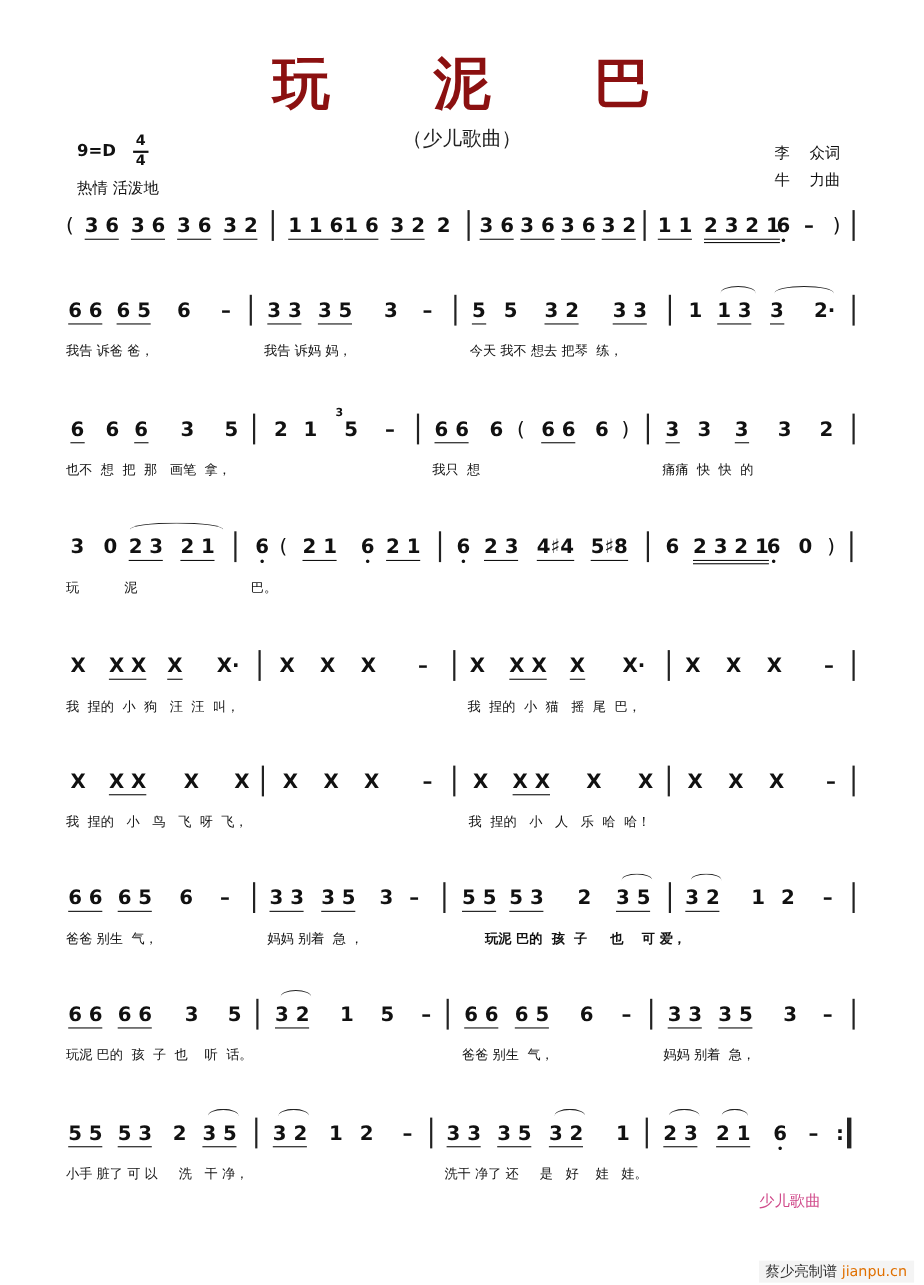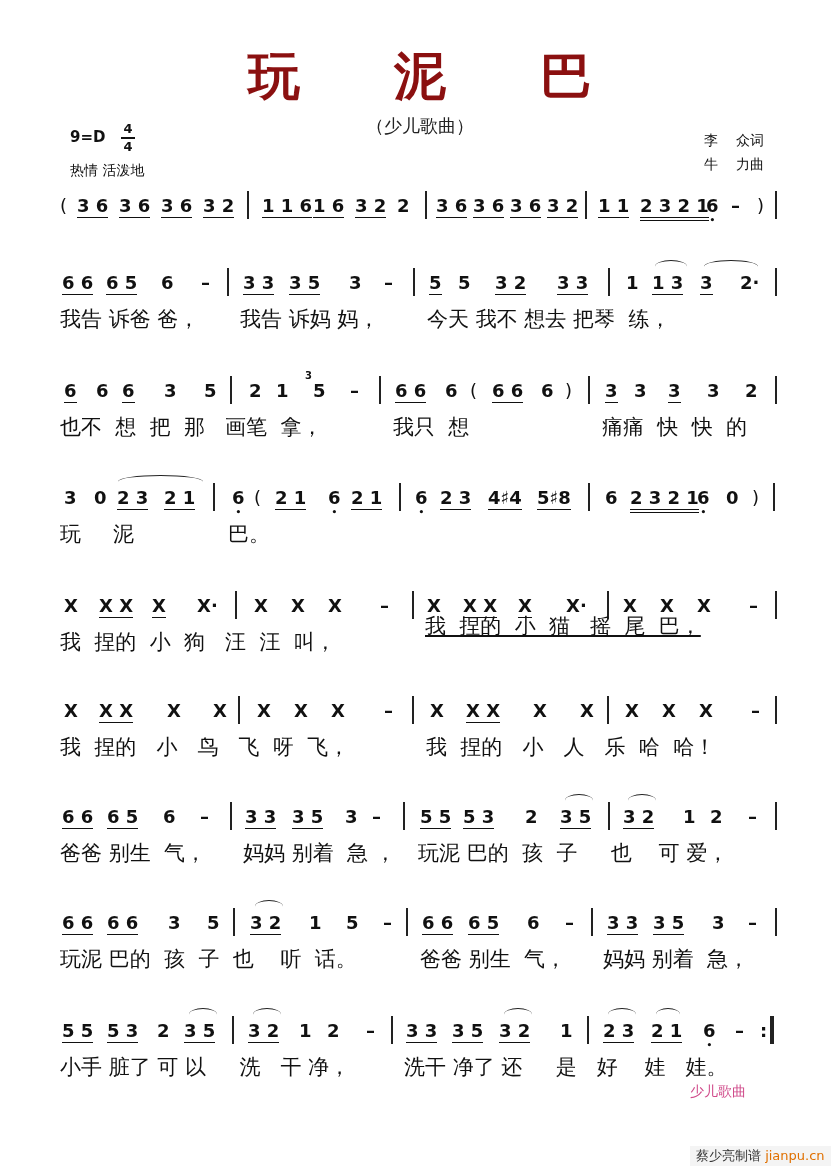--- a/index.html
+++ b/index.html
@@ -22,21 +22,21 @@
   .tok { position:absolute; font-weight:bold; font-size:18px; line-height:22px;
          text-align:center; white-space:pre; }
   .tok.u1 { border-bottom:1.5px solid #111; }
   .tok.u2 { border-bottom:4px double #111; }
   .tok.dotb::after { content:"•"; position:absolute; left:50%; transform:translateX(-50%);
                      bottom:-14px; font-size:9px; }
   .barline { position:absolute; width:2px; height:28px; background:#222; }
   .barline.final { width:4px; }
   .slur { position:absolute; height:12px; border-top:1.5px solid #222;
           border-radius:50% 50% 0 0; }
-  .lyric { position:absolute; font-size:21px; line-height:22px; white-space:pre; }
+  .lyric { position:absolute; font-size:12px; line-height:22px; white-space:pre; }
   .paren { position:absolute; font-size:18px; line-height:22px; }
   .grace { position:absolute; font-size:10px; font-weight:bold; }
 
   .signature { position:absolute; top:1083px; left:690px; font-size:14px; color:#d04a8a; }
   .watermark { position:absolute; top:1146px; left:690px; font-size:13px; color:#333;
                background:#f4f4f4; padding:1px 6px; }
   .watermark b { color:#e07000; font-weight:normal; }
 </style>
 </head>
 <body>
@@ -188,21 +188,21 @@
       <span class="tok u1" style="left: 463px;">X X</span>
       <span class="tok u1" style="left: 518px;">X</span>
       <span class="tok" style="left: 566px;">X·</span>
       <div class="barline" style="left: 607px; top: -4px;"></div>
       <span class="tok" style="left: 623px;">X</span>
       <span class="tok" style="left: 660px;">X</span>
       <span class="tok" style="left: 697px;">X</span>
       <span class="tok" style="left: 749px;">–</span>
       <div class="barline" style="left: 775px; top: -4px;"></div>
       <span class="lyric" style="left: 60px; top: 36px;">我  捏的  小  狗   汪  汪  叫，</span>
-      <span class="lyric" style="left: 425px; top: 20px; text-decoration: underline;">我  捏的  小  猫   摇  尾  巴，</span>
+      <span class="lyric" style="left: 425px; top: 36px;">我  捏的  小  猫   摇  尾  巴，</span>
     </div>
     <div class="row" style="top: 700px;">
       <span class="tok" style="left: 64px;">X</span>
       <span class="tok u1" style="left: 99px;">X X</span>
       <span class="tok" style="left: 167px;">X</span>
       <span class="tok" style="left: 213px;">X</span>
       <div class="barline" style="left: 238px; top: -4px;"></div>
       <span class="tok" style="left: 257px;">X</span>
       <span class="tok" style="left: 294px;">X</span>
       <span class="tok" style="left: 331px;">X</span>
@@ -239,21 +239,21 @@
       <div class="barline" style="left: 608px; top: -4px;"></div>
       <span class="tok u1" style="left: 623px;">3 2</span>
       <span class="tok" style="left: 683px;">1</span>
       <span class="tok" style="left: 710px;">2</span>
       <span class="tok" style="left: 748px;">–</span>
       <div class="barline" style="left: 775px; top: -4px;"></div>
       <div class="slur" style="left: 565px; width: 28px; top: -12px;"></div>
       <div class="slur" style="left: 628px; width: 28px; top: -12px;"></div>
       <span class="lyric" style="left: 60px; top: 36px;">爸爸 别生  气，</span>
       <span class="lyric" style="left: 243px; top: 36px;">妈妈 别着  急 ，</span>
-      <span class="lyric" style="left: 418px; top: 36px;">玩泥 巴的  孩  子     也    可 爱，</span>
+      <span class="lyric" style="left: 441px; top: 36px; font-weight: bold;">玩泥 巴的  孩  子     也    可 爱，</span>
     </div>
     <div class="row" style="top: 912px;">
       <span class="tok u1" style="left: 62px;">6 6</span>
       <span class="tok u1" style="left: 107px;">6 6</span>
       <span class="tok" style="left: 168px;">3</span>
       <span class="tok" style="left: 207px;">5</span>
       <div class="barline" style="left: 233px; top: -4px;"></div>
       <span class="tok u1" style="left: 250px;">3 2</span>
       <span class="tok" style="left: 309px;">1</span>
       <span class="tok" style="left: 346px;">5</span>

